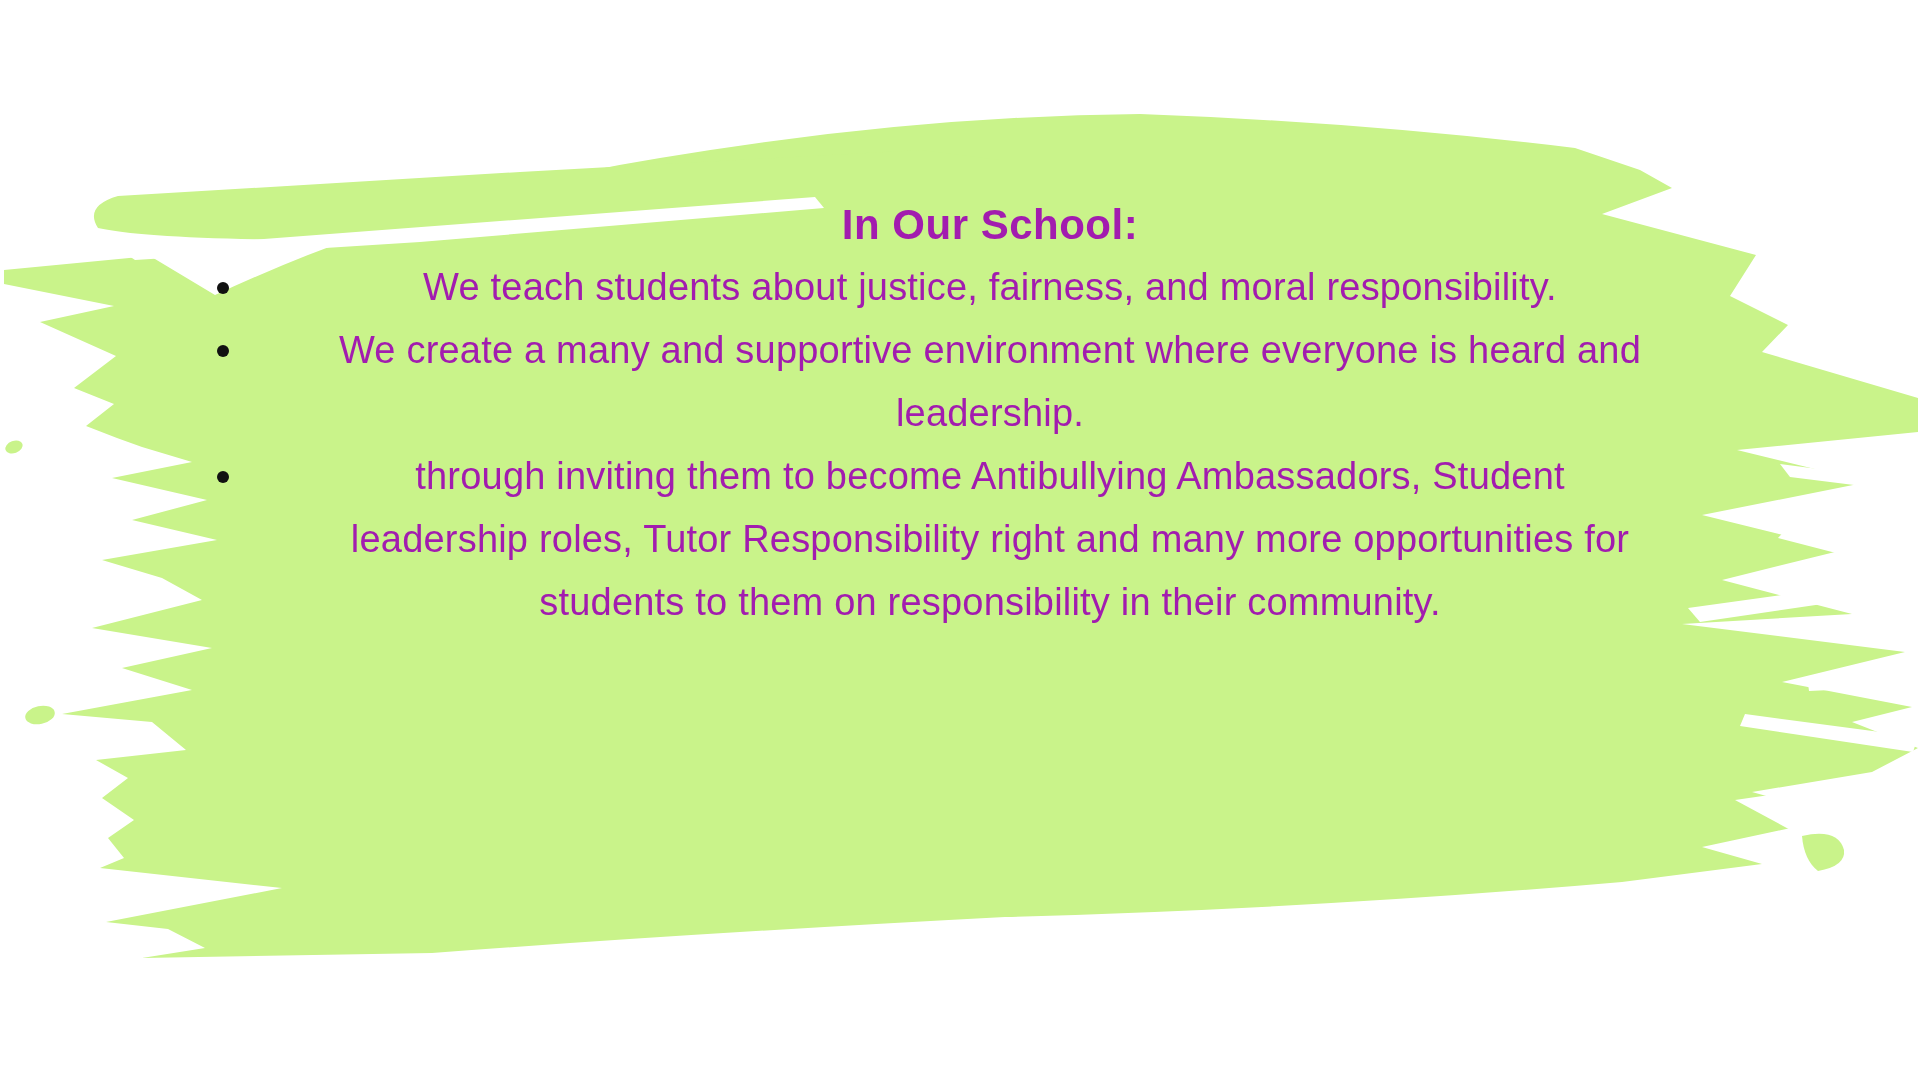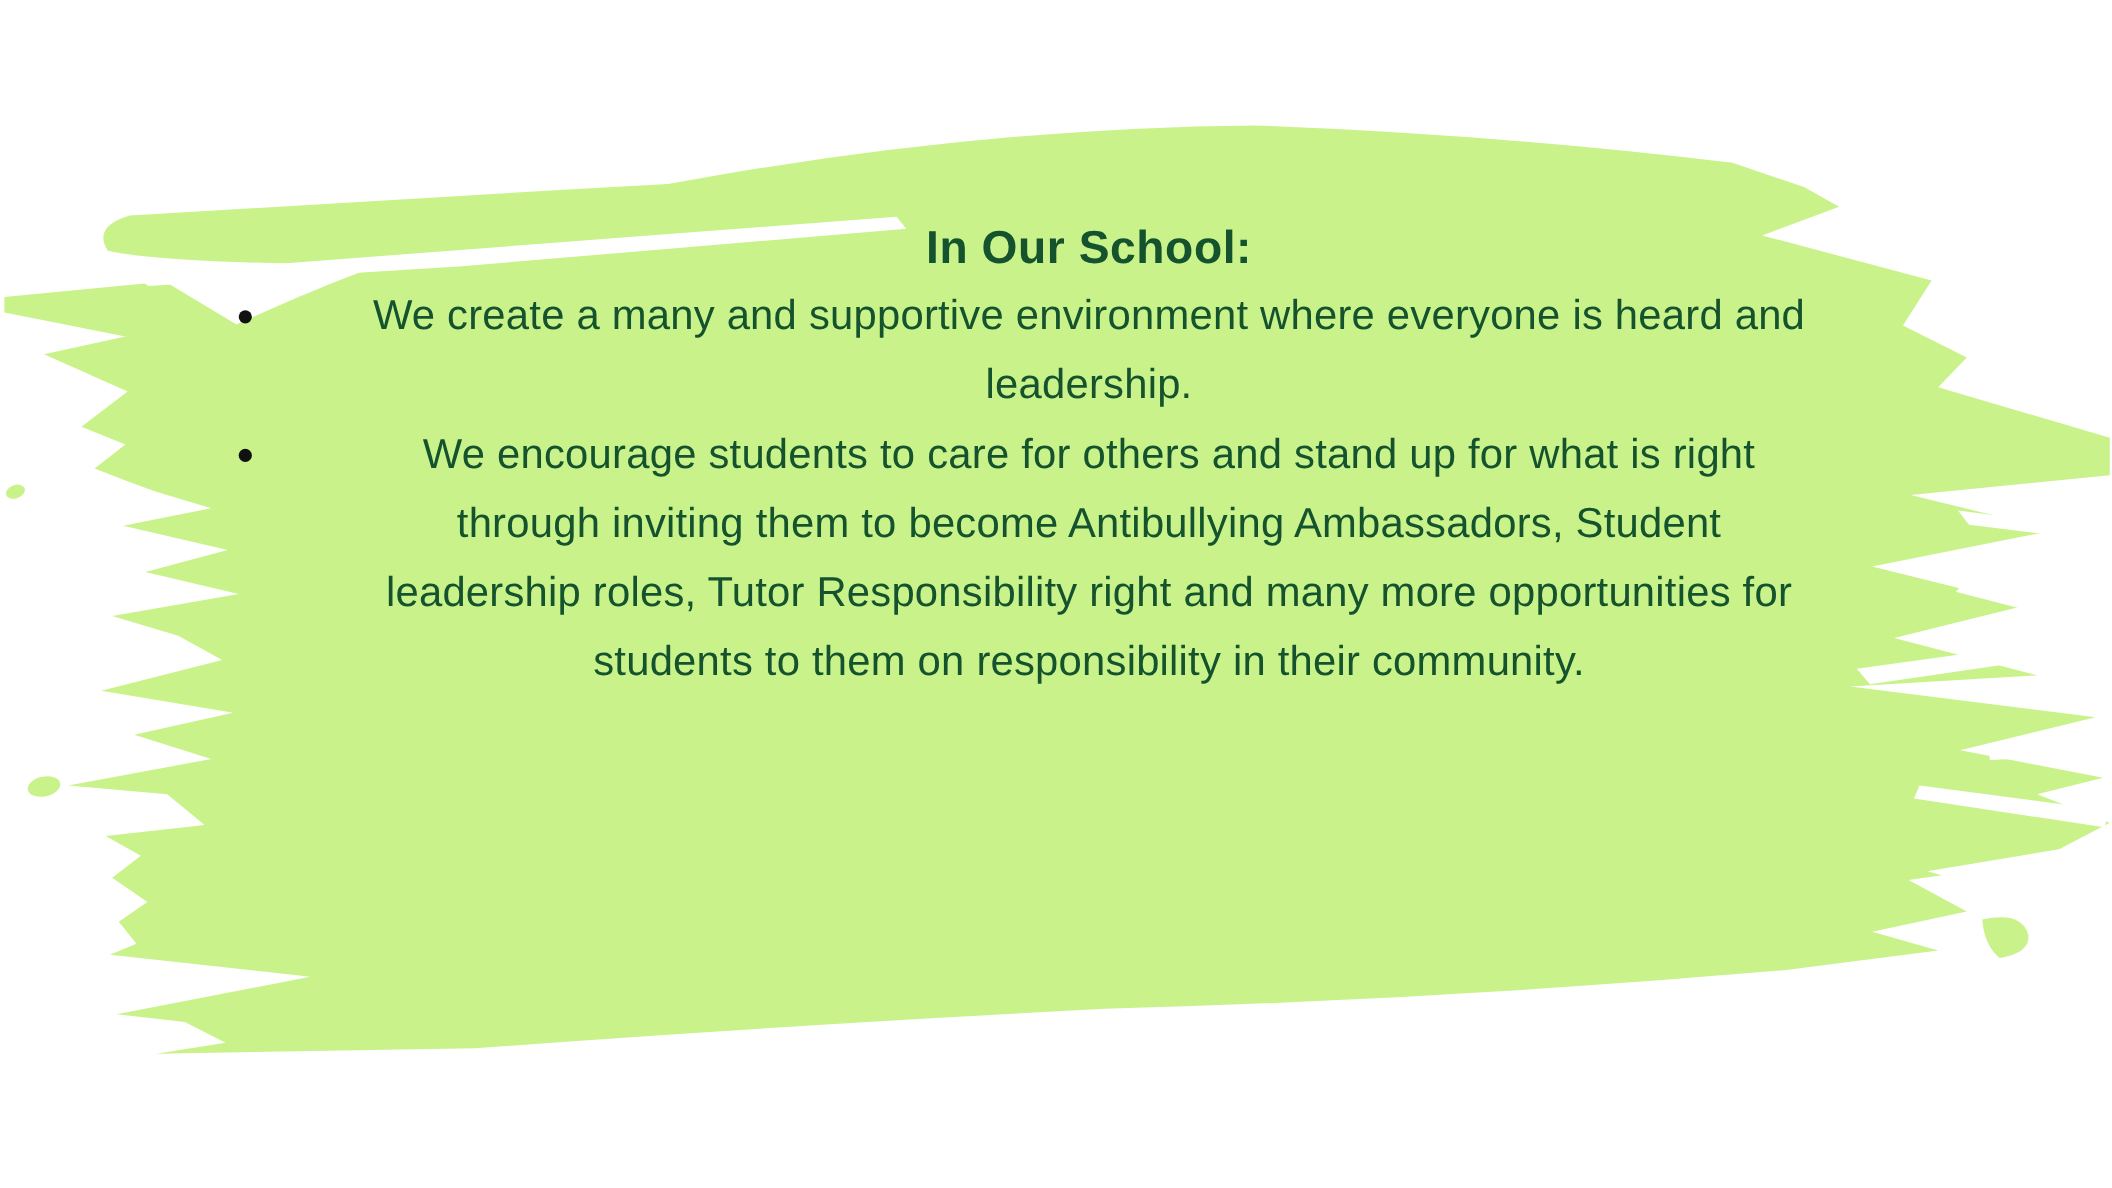--- a/index.html
+++ b/index.html
@@ -73,32 +73,35 @@
     <path d="M 1807 676 L 1850 674 L 1852 689 L 1809 691 Z" fill="#ffffff"></path>
     <path d="M 1745 714 L 1918 737 L 1913 752 L 1740 726 Z" fill="#ffffff"></path>
     <path d="M 1735 800 L 1918 774 L 1918 828 L 1820 846 Z" fill="#ffffff"></path>
 
     <ellipse cx="40" cy="715" rx="15" ry="9" transform="rotate(-12 40 715)" fill="#c9f38a"></ellipse>
     <ellipse cx="14" cy="447" rx="9" ry="6" transform="rotate(-20 14 447)" fill="#c9f38a"></ellipse>
 
     <path d="M 1802 836 Q 1838 828 1844 850 Q 1846 866 1818 871 Q 1804 860 1802 836 Z" fill="#c9f38a"></path>
   </svg>
 
-  <div class="text-block" style="color: #14532d;">
+  <div class="text-block" style="color: #a21caf;">
     <div class="title">In Our School:</div>
 
     <ul class="bullet-list">
+      <li class="bullet-item">
+        <span class="bullet-dot"></span>
+        <div class="bullet-line">We teach students about justice, fairness, and moral responsibility.</div>
+      </li>
       <li class="bullet-item">
         <span class="bullet-dot"></span>
         <div class="bullet-line">We create a many and supportive environment where everyone is heard and</div>
         <div class="bullet-line">leadership.</div>
       </li>
       <li class="bullet-item">
         <span class="bullet-dot"></span>
-        <div class="bullet-line">We encourage students to care for others and stand up for what is right</div>
         <div class="bullet-line">through inviting them to become Antibullying Ambassadors, Student</div>
         <div class="bullet-line">leadership roles, Tutor Responsibility right and many more opportunities for</div>
         <div class="bullet-line">students to them on responsibility in their community.</div>
       </li>
     </ul>
   </div>
 
 </div>
 
 </body></html>

